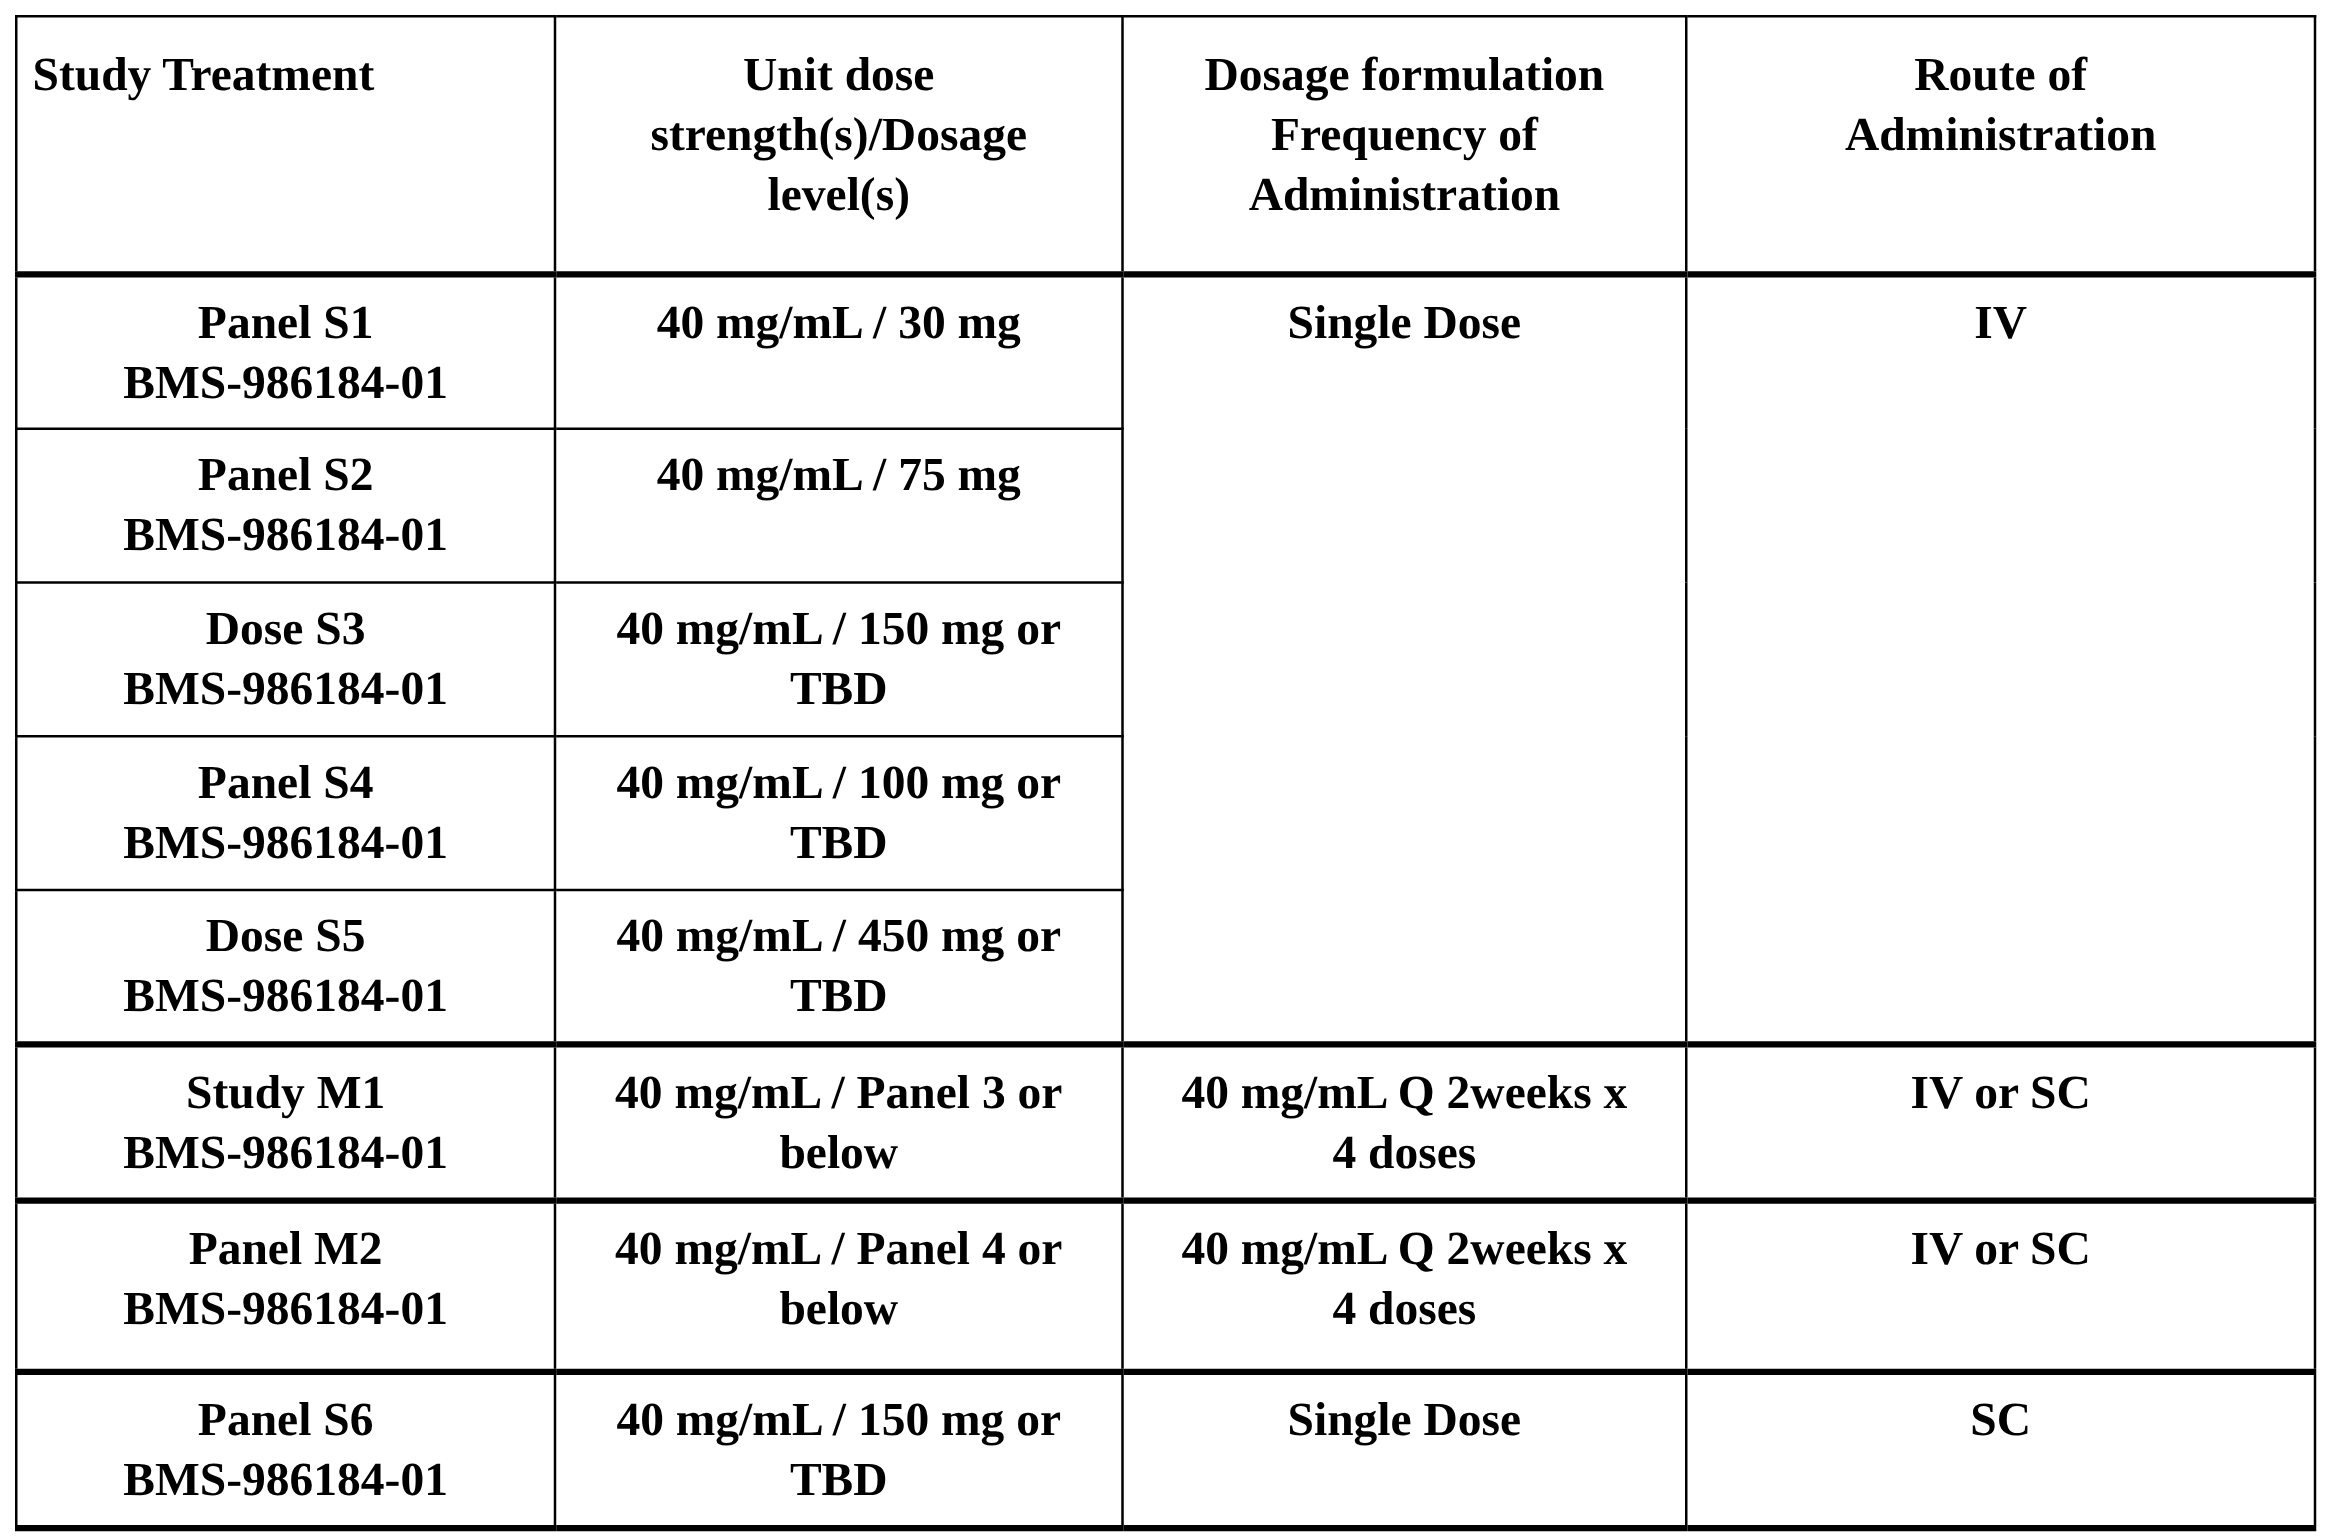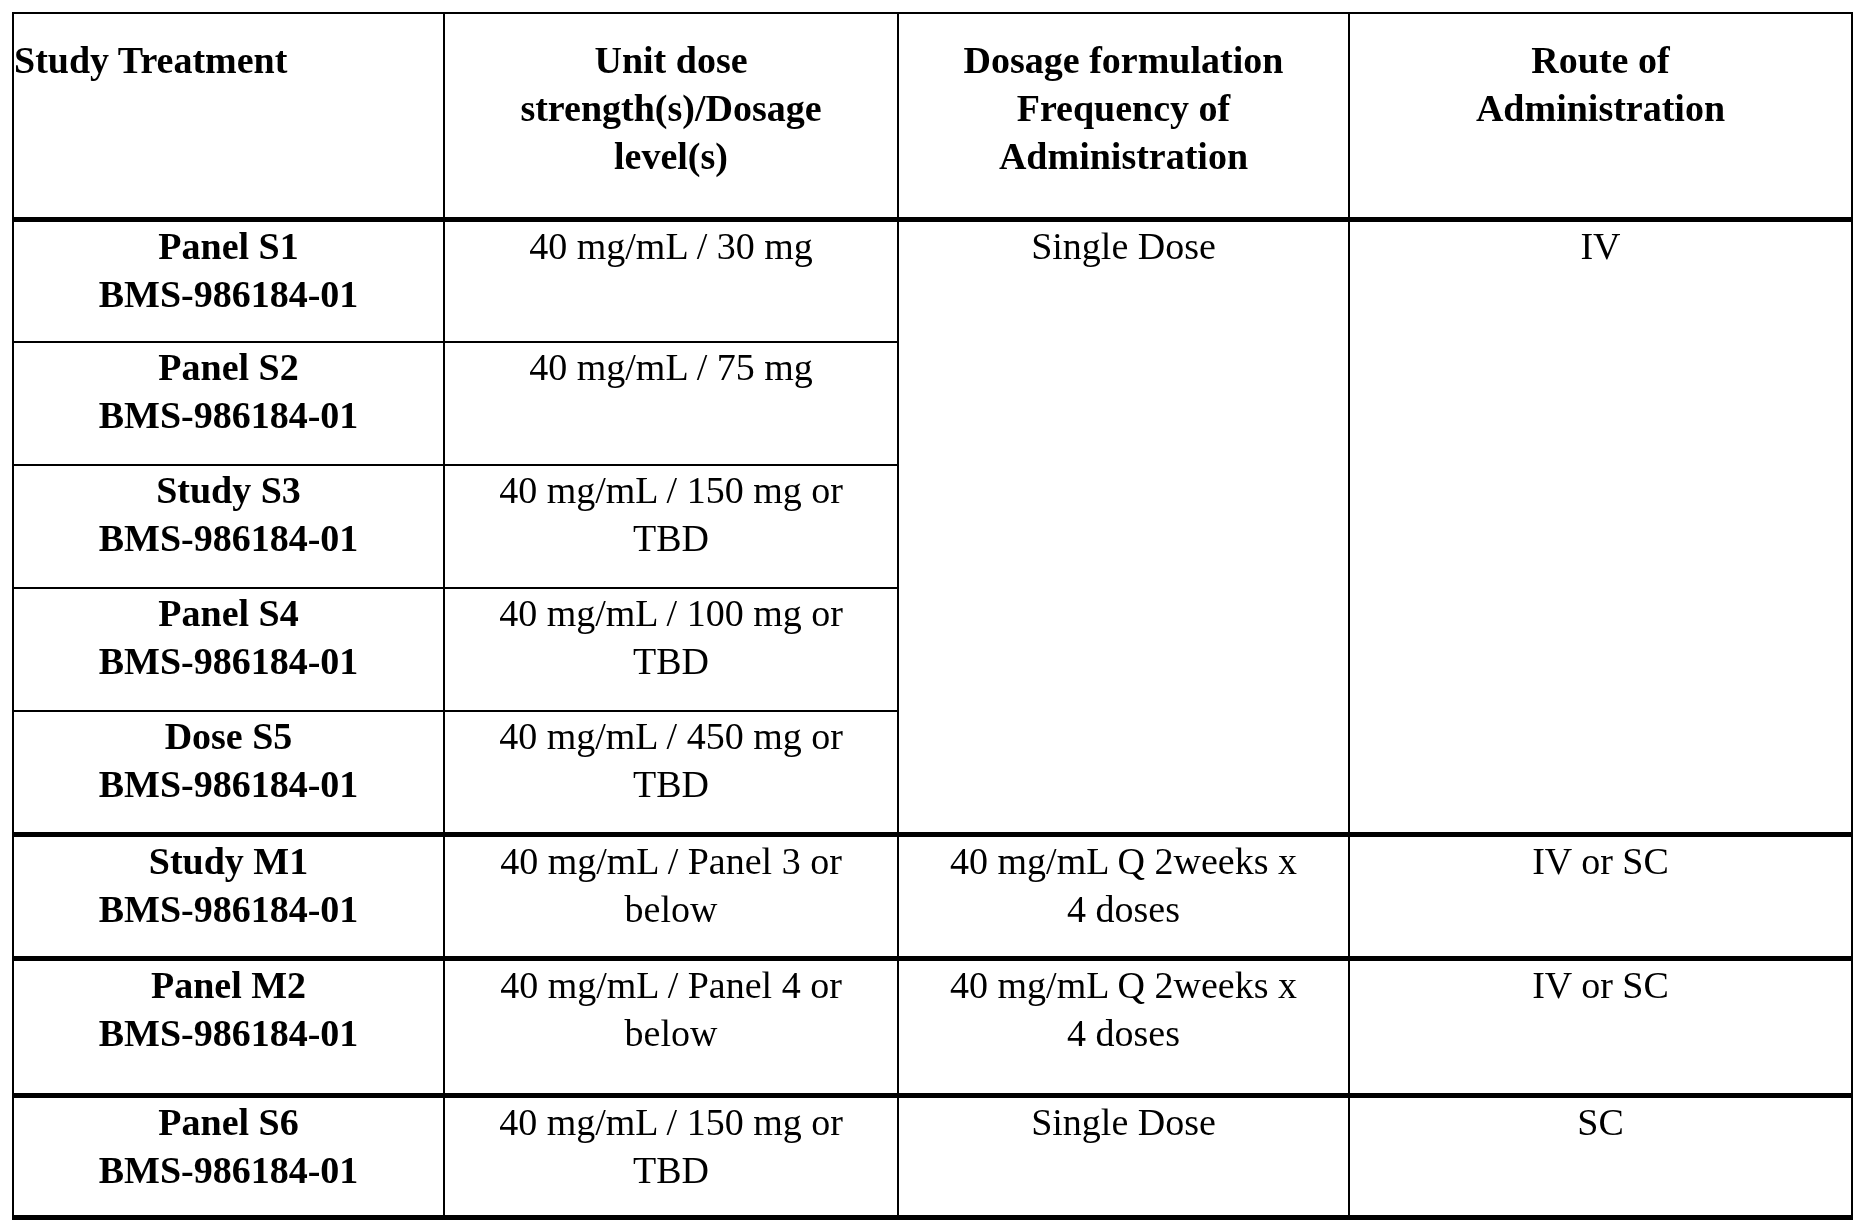--- a/index.html
+++ b/index.html
@@ -1,29 +1,29 @@
 <!DOCTYPE html>
 <html><head>
 <meta charset="utf-8">
 <style>
   html, body { margin: 0; padding: 0; background: #ffffff; }
   body { width: 1862px; height: 1232px; position: relative; overflow: hidden;
          font-family: "Liberation Serif", "DejaVu Serif", serif; color: #000; }
   table.dose { position: absolute; left: 12px; top: 12px; width: 1839px;
                border-collapse: collapse; table-layout: fixed; }
   table.dose td, table.dose th { border: 2px solid #000; vertical-align: top;
-               padding: 0; font-size: 38px; line-height: 48px; }
+               padding: 12px; font-size: 38px; line-height: 48px; }
   table.dose th { font-weight: bold; height: 206px; padding-top: 22px; box-sizing: border-box; }
   .c1 { width: 431px; } .c2 { width: 454px; } .c3 { width: 451px; } .c4 { width: 503px; }
   th.h1 { text-align: left; padding-left: 40px; }
   th.h2, th.h3 { text-align: center; }
   th.h4 { text-align: center; padding-left: 110px; }
   tr.hdr th { border-bottom: 5px solid #000; }
   td.panel { text-align: center; font-weight: bold; padding-top: 20px; }
-  td.val { text-align: center; padding-top: 20px; }
+  td.val { text-align: center; padding-top: 20px; font-weight: bold; }
   td.single { padding-top: 38px; }
   tr.r-s { height: 123px; }
   tr.r-m { height: 124px; }
   tr.r-m2 { height: 137px; margin-left: 23px; }
   tr.r-s6 { height: 122px; }
   tr.thick td { border-top: 5px solid #000; }
   tr.last td { border-bottom: 5px solid #000; }
   .line { display: block; }
 </style>
 </head>
@@ -78,21 +78,21 @@
       <span class="line">Panel S2</span>
       <span class="line">BMS-986184-01</span>
     </td>
     <td class="val single">
       <span class="line">40 mg/mL / 75 mg</span>
     </td>
   </tr>
 
   <tr class="r-s">
     <td class="panel">
-      <span class="line">Study S3</span>
+      <span class="line">Dose S3</span>
       <span class="line">BMS-986184-01</span>
     </td>
     <td class="val">
       <span class="line">40 mg/mL / 150 mg or</span>
       <span class="line">TBD</span>
     </td>
   </tr>
 
   <tr class="r-s">
     <td class="panel">

